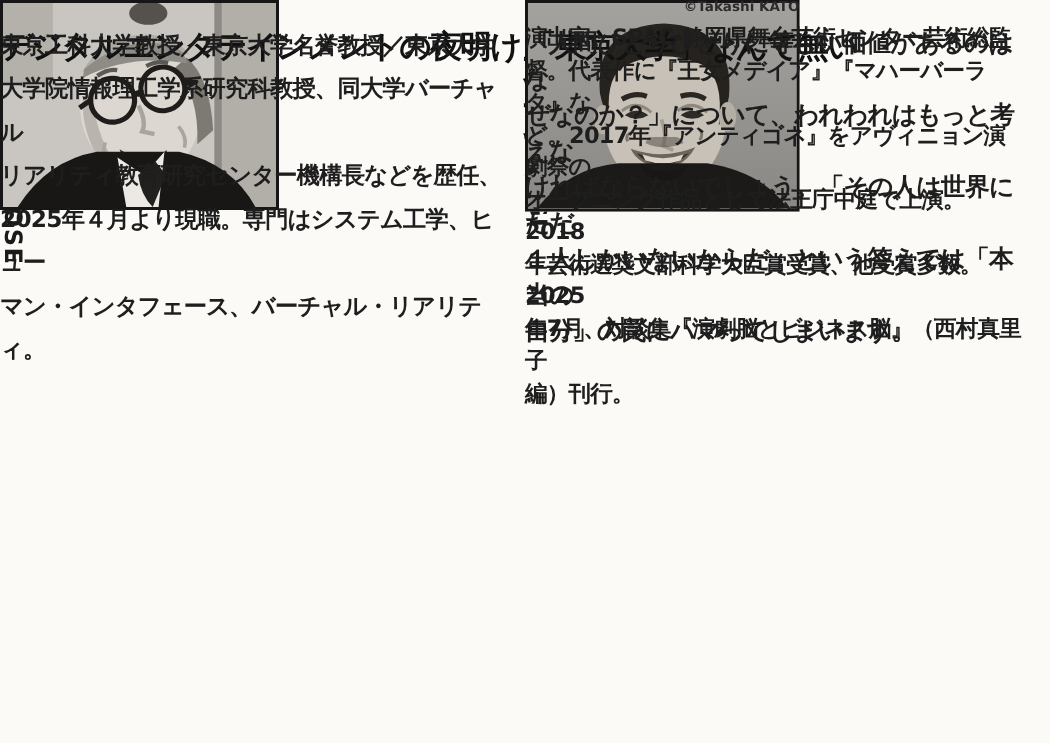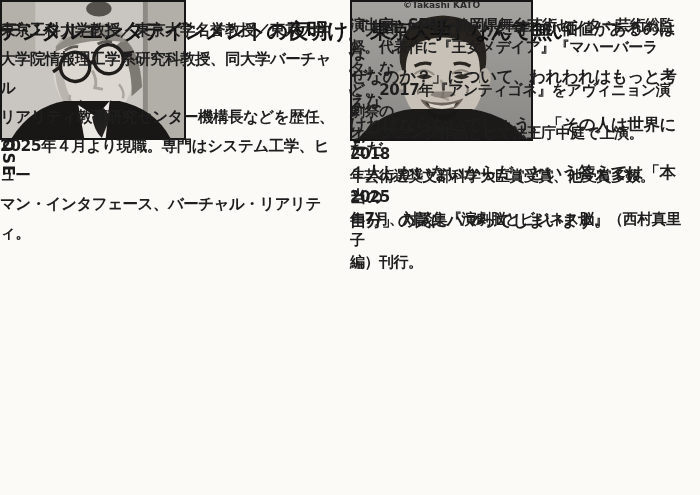--- a/index.html
+++ b/index.html
@@ -75,21 +75,21 @@
   #speaker-col-left .photo-frame  { left:147; top:13; width:186px; height:140px; }
   #speaker-col-left .talk-title   { left:4;   top:160;text-align:center; }
   #speaker-col-left .abstract-left{ left:4;   top:204; width:340px; }
   #speaker-col-left .bio-left     { left:4;   top:356; width:340px; }
 
   
   #speaker-col-right .name-kanji    { left:20;  top:14; }
   #speaker-col-right .name-romaji   { left:57;  top:14; }
   #speaker-col-right .session-time  { left:150; top:-1; }
   #speaker-col-right .photo-frame   { left:153; top:13; width:183px; height:141px; }
-  #speaker-col-right .photo-credit  { left:153; top:156; width:183px;text-align:center; }
+  #speaker-col-right .photo-credit  { left:153; top:156; width:183px; }
   #speaker-col-right .talk-title    { left:6;   top:166; }
   #speaker-col-right .abstract-right{ left:10;  top:214; width:334px; }
   #speaker-col-right .bio-right     { left:12;  top:340; width:332px; }
 </style>
 </head>
 <body>
 
 <div class="page">
 
   <section class="speaker-col" id="speaker-col-left">

